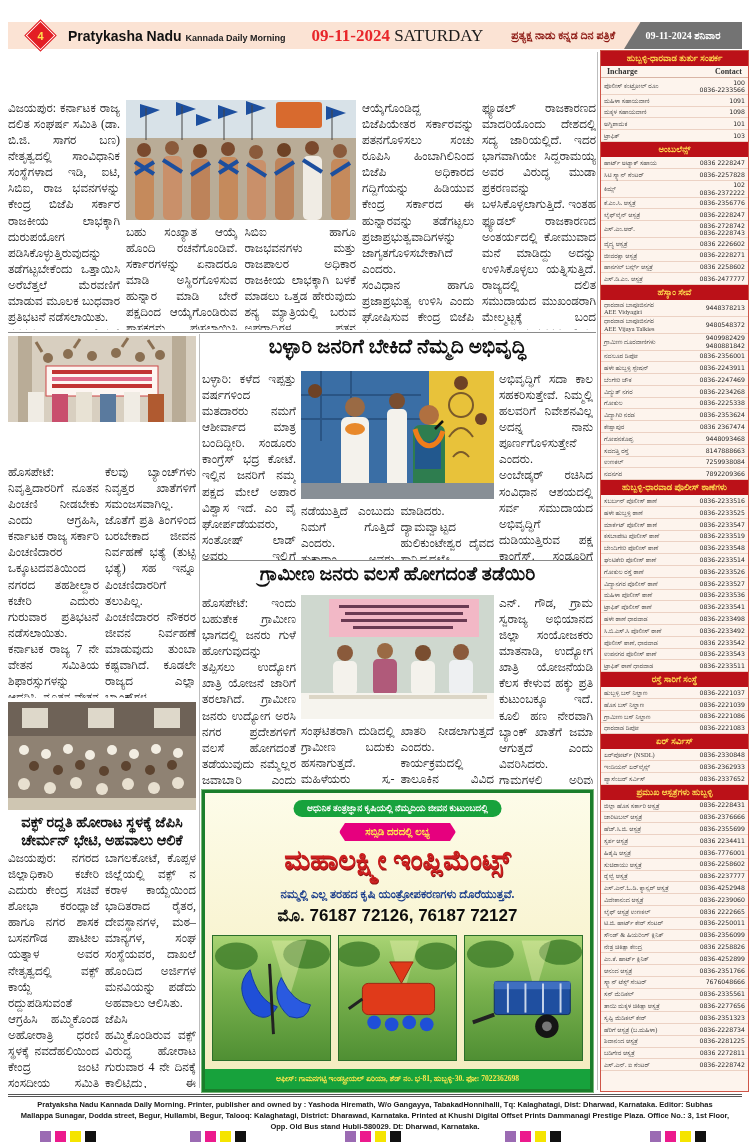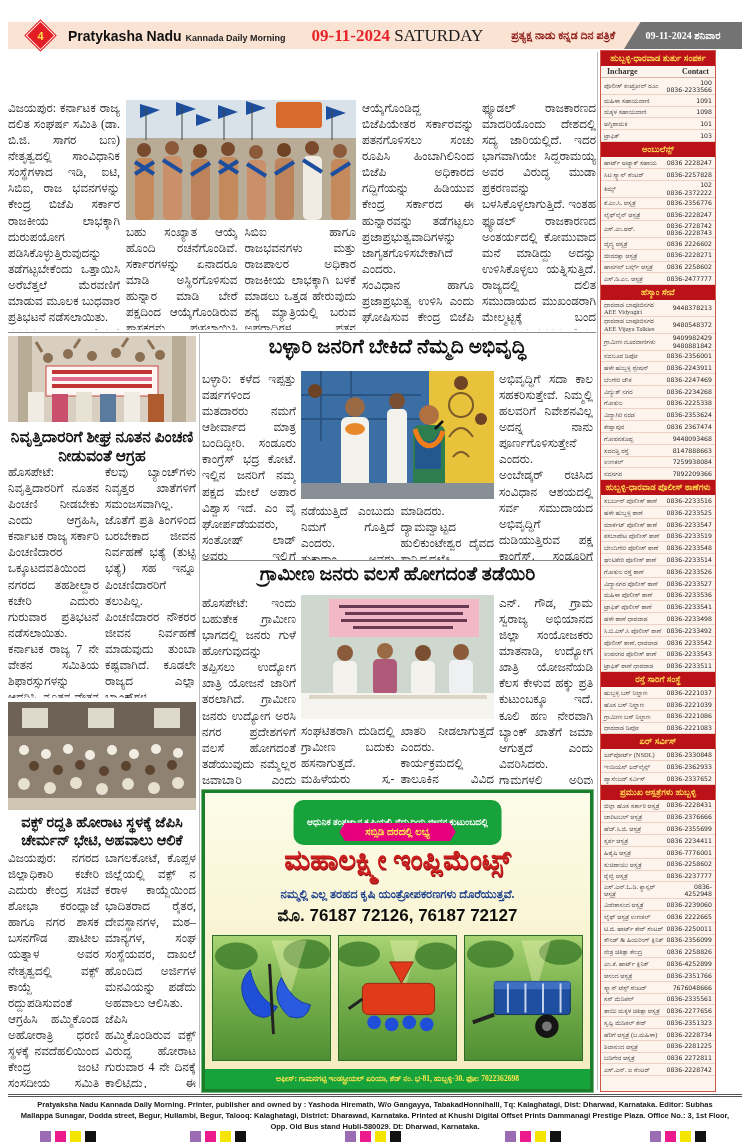--- a/index.html
+++ b/index.html
@@ -66,40 +66,40 @@
   #art4 .body{position:absolute; top:33px; left:0; right:0; bottom:0;}
   #art4 .c1{left:0;width:94px;} #art4 .c4{left:297px;width:94px;}
   #art4 .ph{left:99px; top:0; width:193px; height:124px;}
   #art4 .under{position:absolute; left:99px; top:128px; width:193px; bottom:0; column-count:2; column-gap:6px;}
   
   #ad { position:absolute; left:202px; top:790px; width:391px; height:302px;
     border:3px solid #1b7e2c; outline:1px solid #79b77a;
     background:linear-gradient(180deg,#fdfce9 0%,#f8f3cf 55%,#f3ecbe 100%); }
   .ad-pill { position:absolute; left:50%; transform:translateX(-50%); top:7px;
     background:#17a23c; color:#fff; font-weight:bold; font-size:9px;
-    padding:17px 14px; border-radius:10px; white-space:nowrap; }
+    padding:3px 14px; border-radius:10px; white-space:nowrap; }
   .ad-ribbon { position:absolute; left:50%; transform:translateX(-50%); top:30px;
     background:#e6007e; color:#ffe84d; font-weight:bold; font-size:10px;
     padding:3px 26px; clip-path:polygon(5% 0,95% 0,100% 50%,95% 100%,5% 100%,0 50%); white-space:nowrap;}
   .ad-title { position:absolute; top:52px; left:0; width:100%; text-align:center;
     font-size:27px; font-weight:bold; color:#cc1f1f; text-shadow:0.5px 0.5px 0 #8a0f0f; }
   .ad-sub { position:absolute; top:95px; left:0; width:100%; text-align:center;
     font-size:11.5px; font-weight:bold; color:#173a8a; }
   .ad-phone { position:absolute; top:113px; left:0; width:100%; text-align:center;
     font-size:17px; font-weight:bold; color:#0e0e0e; font-family:"Liberation Sans",sans-serif; }
   .ad-products { position:absolute; top:142px; left:7px; right:7px; height:126px;
     display:flex; gap:7px; }
   .ad-prod { flex:1; border:1px solid #2b6e2b; overflow:hidden;
     background:linear-gradient(180deg,#a8d373 0%,#79b14d 45%,#4f8f33 100%); position:relative;}
   .ad-prod svg{display:block;width:100%;height:100%;}
   .ad-addr { position:absolute; left:0; right:0; bottom:0; height:20px; background:#17a23c;
     color:#ffe84d; font-weight:bold; font-size:7.6px; display:flex; align-items:center; justify-content:center;
     white-space:nowrap; }
   
-  #sidebar { position:absolute; left:600px; top:50px; width:116px; height:1042px;
+  #sidebar { position:absolute; left:600px; top:50px; width:149px; height:1042px;
     border:1px solid #cf5548; background:#fdf4ed; overflow:hidden; }
   .sec-head { background:#bb1118; color:#ffd94d; font-weight:bold; font-size:8.5px;
     text-align:center; padding:2px 1px; font-family:"Liberation Sans",sans-serif; }
   .dir-colhead { display:flex; justify-content:space-between; padding:1px 6px;
     font-size:8px; color:#333; border-bottom:1px solid #d9b5a5; font-weight:bold;}
   .dir-row { display:flex; justify-content:space-between; align-items:center;
     border-bottom:1px solid #ecd2c4; padding:0.5px 3px; min-height:11.8px; }
   .dir-name { font-size:6.4px; color:#3a3a3a; line-height:1.15; white-space:pre-line; }
   .dir-contact { font-size:6.2px; color:#1f1f1f; font-family:"DejaVu Sans",sans-serif;
     text-align:right; line-height:1.2; white-space:pre-line; }
@@ -239,21 +239,20 @@
         <g>
           <rect x="20" y="56" width="16" height="30" fill="#f0ece4"></rect>
             <rect x="44" y="58" width="16" height="28" fill="#c94f6d"></rect>
           <rect x="68" y="56" width="16" height="30" fill="#e8e2d4"></rect>
             <rect x="92" y="58" width="16" height="28" fill="#5a7a9e"></rect>
           <rect x="116" y="56" width="16" height="30" fill="#f0ece4"></rect>
             <rect x="140" y="58" width="16" height="28" fill="#b05a30"></rect>
         </g>
       </svg>
     </div>
-    <div class="ahead rail-h1">ನಿವೃತ್ತಿದಾರರಿಗೆ ಶೀಘ್ರ ನೂತನ ಪಿಂಚಣಿ ನೀಡುವಂತೆ ಆಗ್ರಹ</div>
     <div class="rail-cols1" style="position:absolute; left:0; width:188px;">
       <div class="btxt railc" style="left:0; top:0; height:234px;">ಹೊಸಪೇಟೆ: ನಿವೃತ್ತಿದಾರರಿಗೆ ನೂತನ ಪಿಂಚಣಿ ನೀಡಬೇಕು ಎಂದು ಆಗ್ರಹಿಸಿ, ಕರ್ನಾಟಕ ರಾಜ್ಯ ಸರ್ಕಾರಿ ಪಿಂಚಣಿದಾರರ ಒಕ್ಕೂಟದವತಿಯಿಂದ ನಗರದ ತಹಶೀಲ್ದಾರ ಕಚೇರಿ ಎದುರು ಗುರುವಾರ ಪ್ರತಿಭಟನೆ ನಡೆಸಲಾಯಿತು.
 ಕರ್ನಾಟಕ ರಾಜ್ಯ 7 ನೇ ವೇತನ ಸಮಿತಿಯ ಶಿಫಾರಸ್ಸುಗಳನ್ನು ಆಧರಿಸಿ, ನೂತನ ವೇತನ ಹಾಗೂ ಪಿಂಚಣಿಯನ್ನು ನೀಡಲು ರಾಜ್ಯ ಸರ್ಕಾರ ಆದೇಶ ಮಾಡಿದೆ.</div>
       <div class="btxt railc" style="left:97px; top:0; height:234px;">ಕೆಲವು ಬ್ಯಾಂಚ್‌ಗಳು ನಿವೃತ್ತರ ಖಾತೆಗಳಿಗೆ ಸಮಂಜಸವಾಗಿಲ್ಲ. ಜೊತೆಗೆ ಪ್ರತಿ ತಿಂಗಳಿಂದ ಬರಬೇಕಾದ ಜೀವನ ನಿರ್ವಹಣೆ ಭತ್ಯೆ (ತುಟ್ಟಿ ಭತ್ಯೆ) ಸಹ ಇನ್ನೂ ಪಿಂಚಣಿದಾರರಿಗೆ ತಲುಪಿಲ್ಲ. ಪಿಂಚಣಿದಾರರ ನೌಕರರ ಜೀವನ ನಿರ್ವಹಣೆ ಮಾಡುವುದು ತುಂಬಾ ಕಷ್ಟವಾಗಿದೆ. ಕೂಡಲೇ ರಾಜ್ಯದ ಎಲ್ಲಾ ಬ್ಯಾಂಕ್‌ಗಳ ಮುಖ್ಯಸ್ಥರಿಗೆ ಸೂಕ್ತ ನಿರ್ದೇಶನ ನೀಡುವ ಮೂಲಕ ನೆರವಾಗಬೇಕು ಎಂದು ಒತ್ತಾಯಿಸಿದರು.</div>
     </div>
     <div class="photo rail-ph2">
       <svg viewBox="0 0 188 108" preserveAspectRatio="none">
         <rect width="188" height="108" fill="#8f8273"></rect>
         <rect width="188" height="34" fill="#6e6257"></rect>
         <rect x="14" y="6" width="26" height="20" fill="#ded8ca"></rect>

